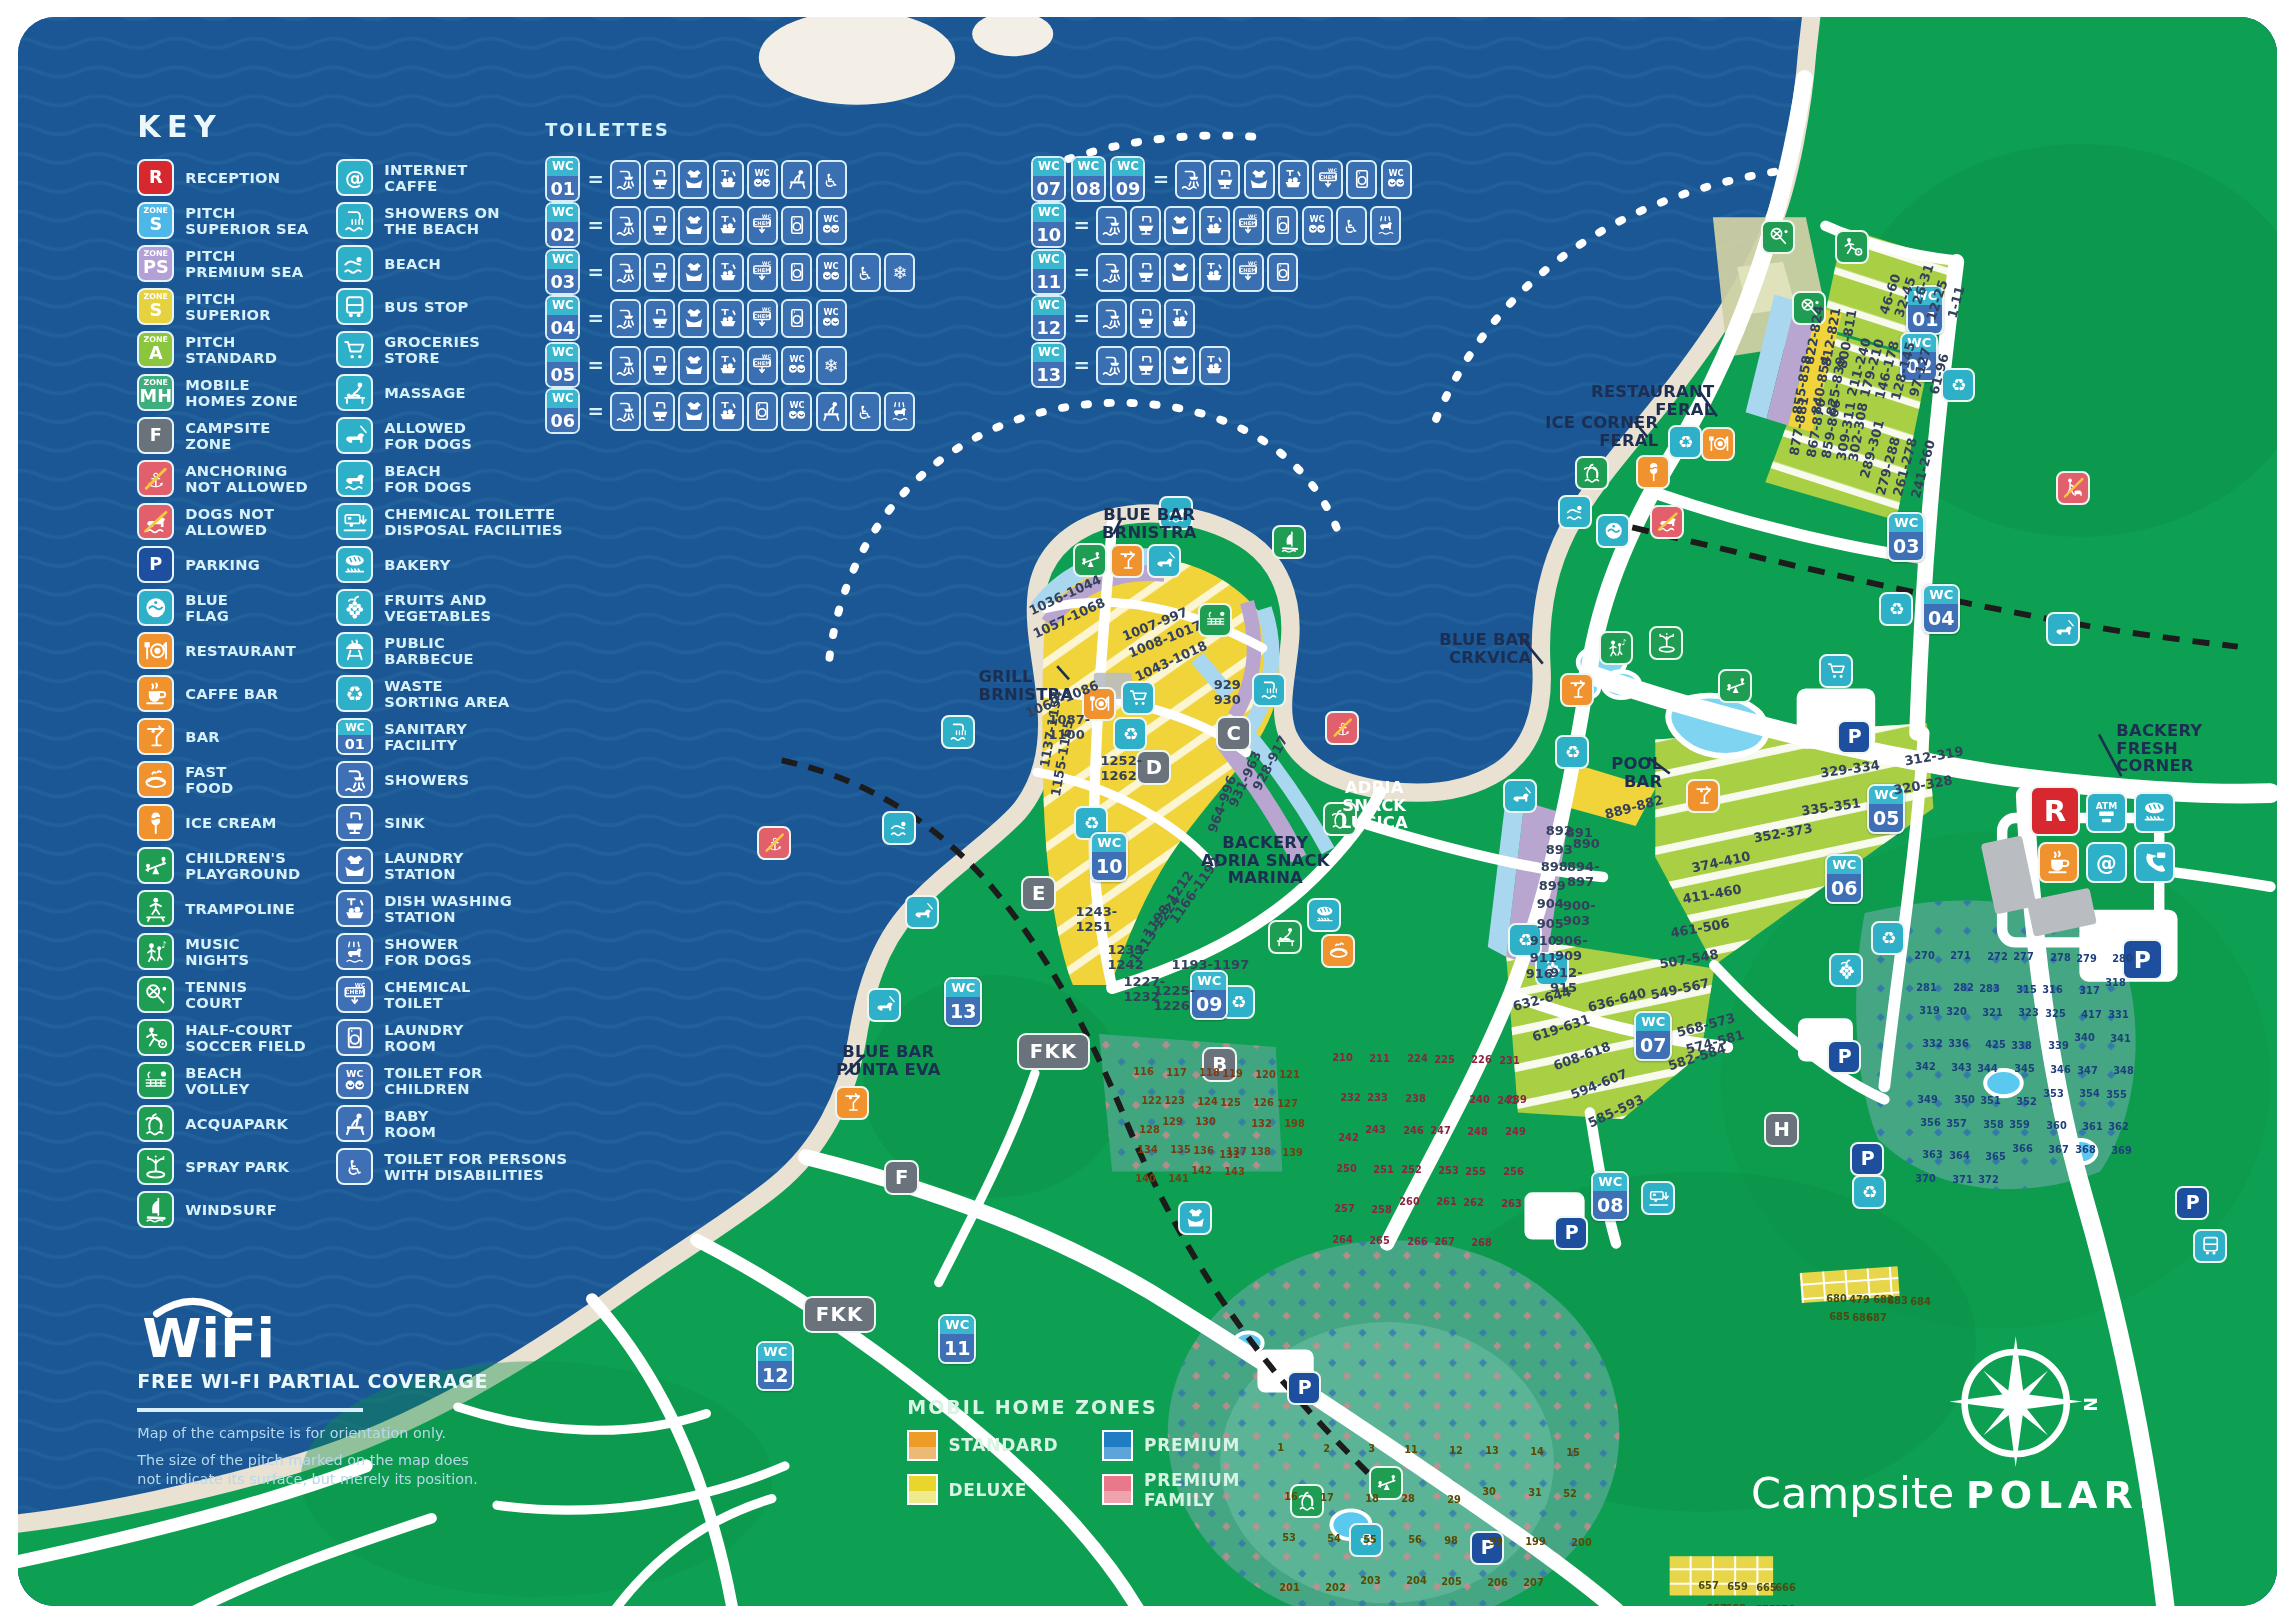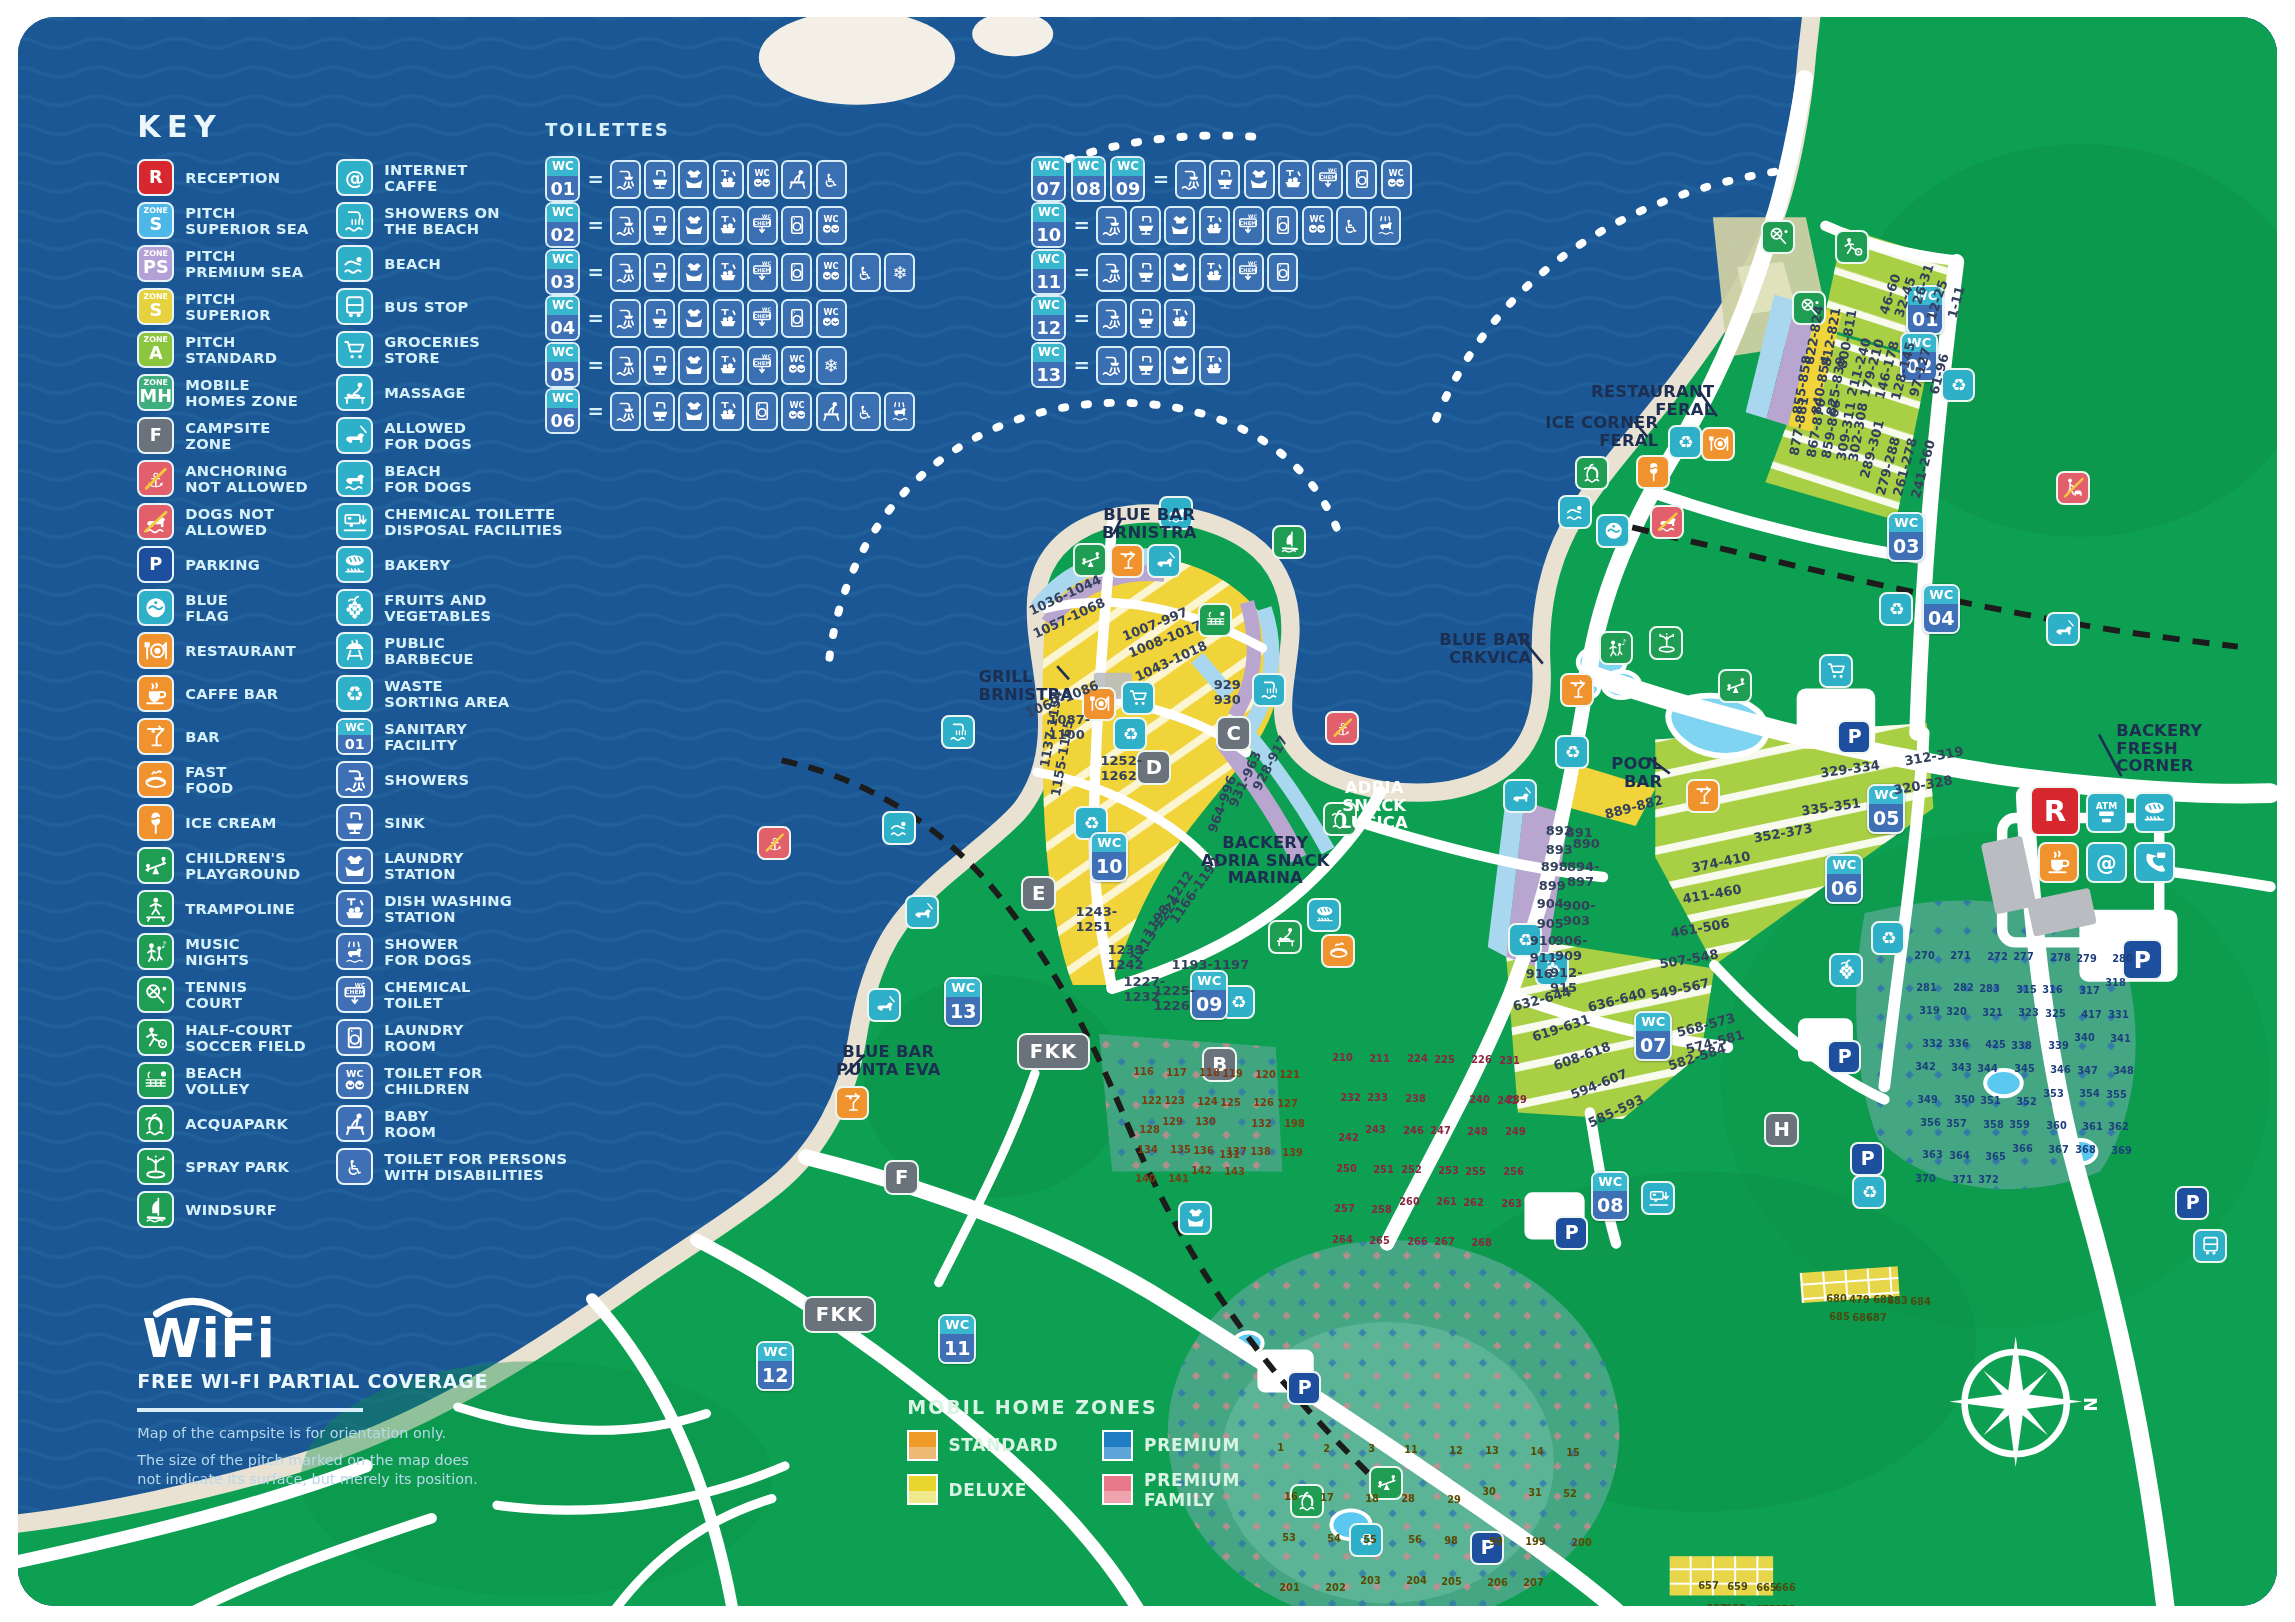--- a/index.html
+++ b/index.html
@@ -2032,14 +2032,17 @@
       </div>
   </div>
 
   <svg id="compass" width="151" height="144" viewBox="0 0 230 220">
     <circle cx="100" cy="110" r="78" fill="none" stroke="#ffffff" stroke-width="10"></circle>
     <path d="M100 8 L112 98 L202 110 L112 122 L100 212 L88 122 L-2 110 L88 98 Z" fill="#ffffff" transform="translate(0 0) scale(1 0.98)"></path>
     <path d="M100 40 L107 103 L170 110 L107 117 L100 180 L93 117 L30 110 L93 103 Z" fill="#ffffff" transform="rotate(45 100 110)"></path>
     <circle cx="100" cy="110" r="14" fill="#ffffff"></circle>
     <text x="212" y="120" font-size="26" font-weight="bold" fill="#ffffff" text-anchor="middle" font-family="DejaVu Sans" transform="rotate(90 212 112)">N</text>
   </svg>
+  <div id="brand">
+    <span class="c">Campsite</span><span class="p">POLARI</span>
+  </div>
 </div>
 
 
 </body></html>

